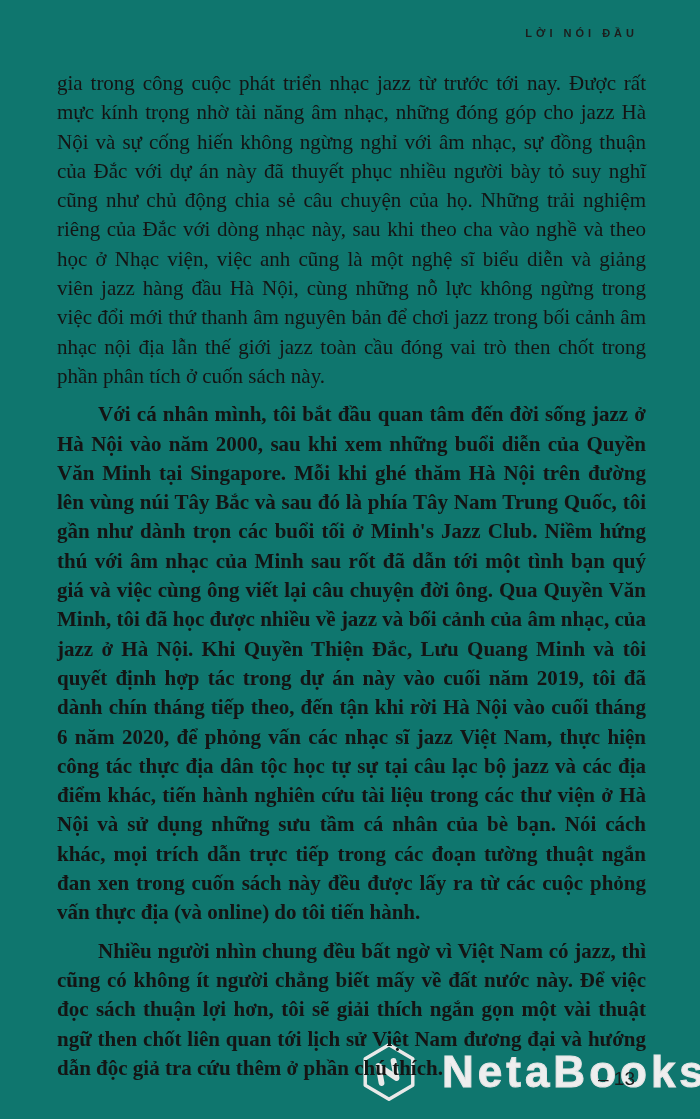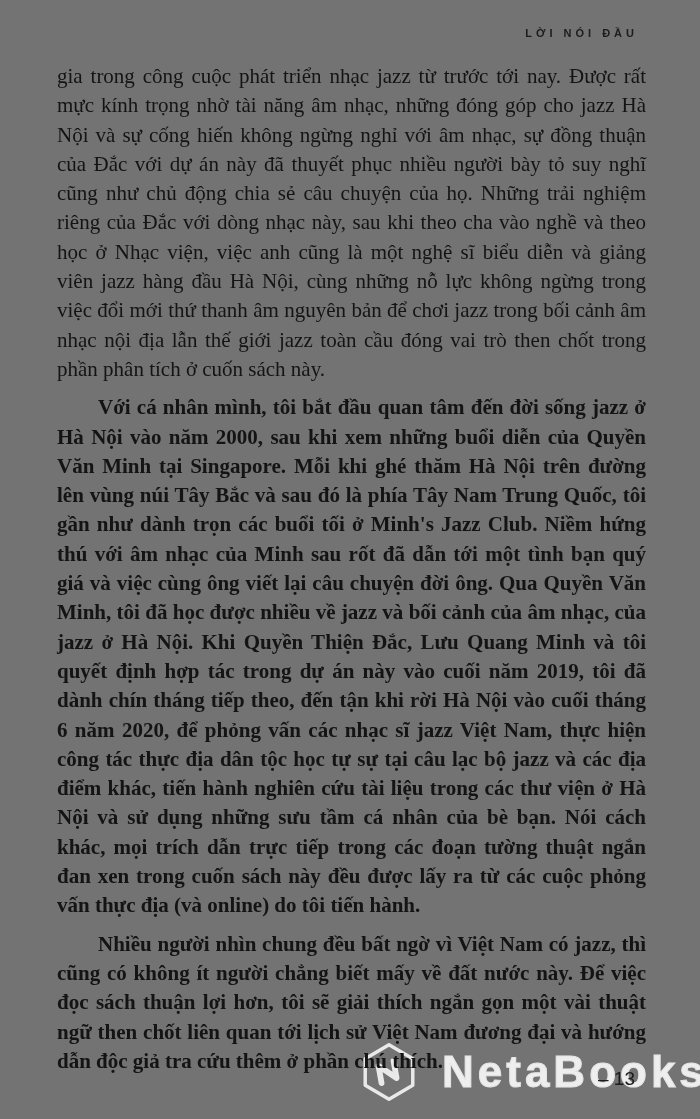--- a/index.html
+++ b/index.html
@@ -4,21 +4,21 @@
 <style>
   html, body {
     margin: 0;
     padding: 0;
     background: #ffffff;
   }
   .page {
     position: relative;
     width: 700px;
     height: 1119px;
-    background: #737373;
+    background: #0f766e;
     overflow: hidden;
     font-family: "Liberation Serif", serif;
   }
 
   
   .running-header {
     position: absolute;
     top: 27px;
     right: 62px;
     font-family: "Liberation Sans", sans-serif;
@@ -37,21 +37,21 @@
     top: 62px;
     width: 589px;
     z-index: 1;
     color: #141414;
     font-size: 21px;
     line-height: 29.3px;
     text-align: justify;
     hyphens: none;
   }
   .content p {
-    margin: 0 0 9px 0;
+    margin: 7px 0 9px 0;
   }
   .content p.indent {
     text-indent: 41px;
     font-weight: bold;
   }
 
   
   .watermark {
     position: absolute;
     left: 360px;

